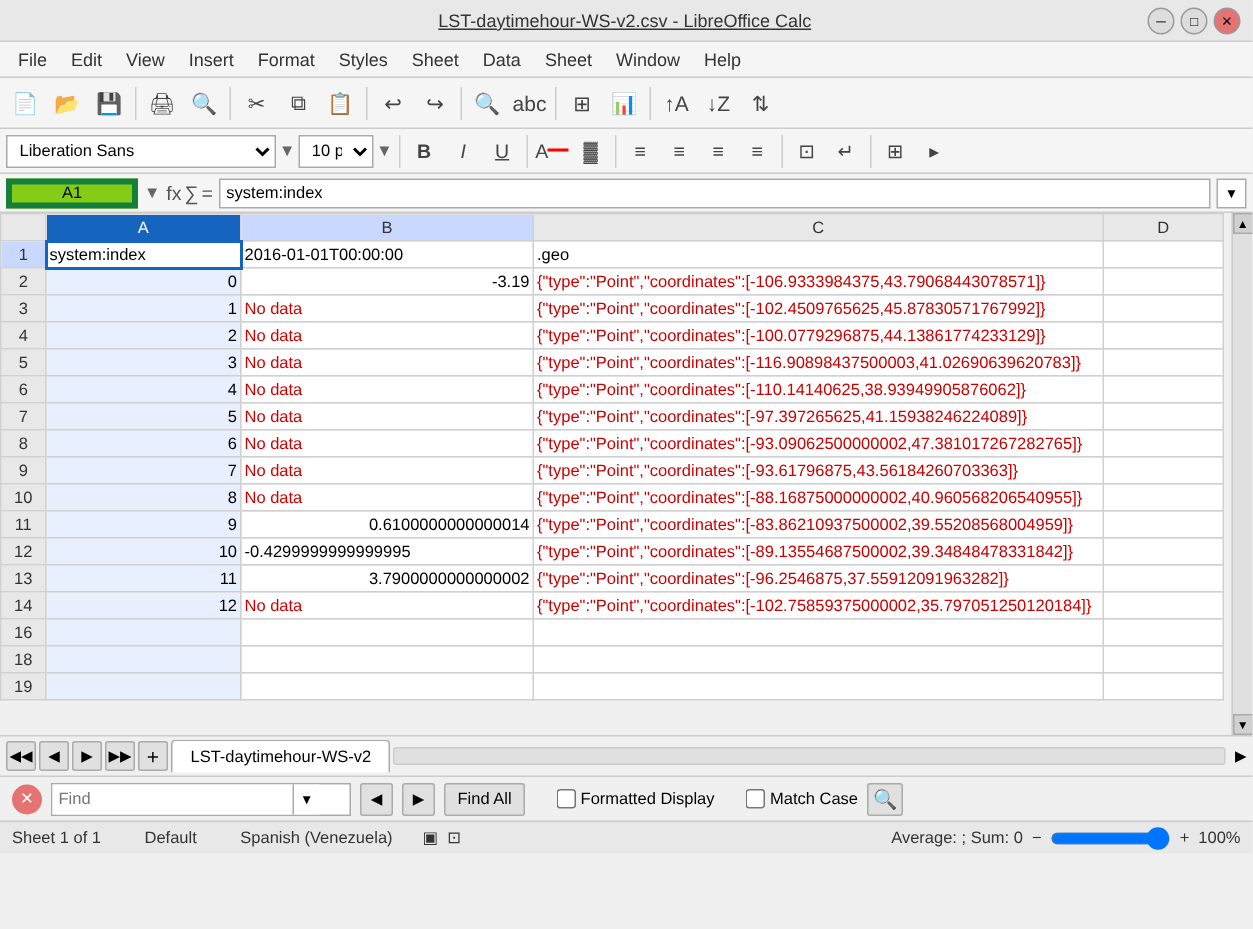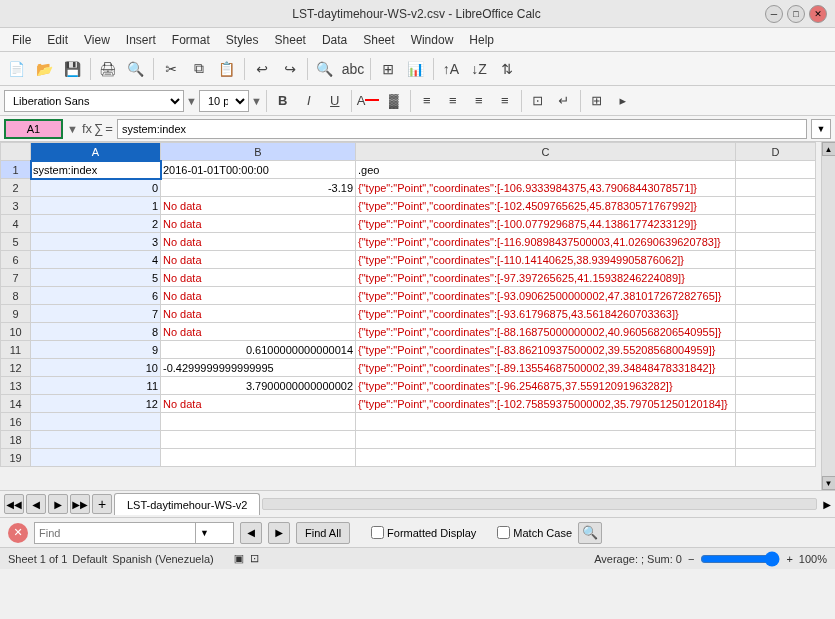--- a/index.html
+++ b/index.html
@@ -1,20 +1,20 @@
 <!DOCTYPE html>
 <html><head>
   <meta charset="utf-8">
   <style>
     * { box-sizing: border-box; margin: 0; padding: 0; }
     body { font-family: 'Liberation Sans', Arial, sans-serif; font-size: 12px; background: #f0f0f0; width: 835px; height: 619px; overflow: hidden; user-select: none; }
 
     
     .title-bar { background: #e8e8e8; height: 28px; display: flex; align-items: center; justify-content: space-between; padding: 0 8px; border-bottom: 1px solid #ccc; }
-    .title-bar-title { flex: 1; text-align: center; font-size: 12px; color: #333; }
+    .title-bar-title { flex: 1; text-align: center; font-size: 12px; color: #333; text-decoration: underline; }
     .title-bar-controls { display: flex; gap: 4px; }
     .title-btn { width: 18px; height: 18px; border: 1px solid #999; border-radius: 50%; background: #ddd; cursor: pointer; display: flex; align-items: center; justify-content: center; font-size: 9px; }
     .title-btn.close { background: #e57373; }
     .title-btn.max { background: #ddd; }
     .title-btn.min { background: #ddd; }
 
     
     .menu-bar { background: #f5f5f5; height: 24px; display: flex; align-items: center; padding: 0 4px; border-bottom: 1px solid #ccc; font-size: 12px; }
     .menu-item { padding: 2px 8px; cursor: pointer; color: #333; }
 
@@ -27,21 +27,21 @@
     .format-toolbar { background: #f5f5f5; height: 30px; display: flex; align-items: center; padding: 2px 4px; border-bottom: 1px solid #ccc; gap: 2px; }
     .font-select { width: 180px; height: 22px; font-size: 11px; border: 1px solid #aaa; background: white; padding: 0 4px; }
     .size-select { width: 50px; height: 22px; font-size: 11px; border: 1px solid #aaa; background: white; padding: 0 4px; }
     .fmt-btn { width: 24px; height: 22px; border: 1px solid transparent; border-radius: 2px; background: transparent; cursor: pointer; display: flex; align-items: center; justify-content: center; font-size: 13px; color: #444; }
     .fmt-btn.bold { font-weight: bold; }
     .fmt-btn.italic { font-style: italic; }
     .fmt-btn.underline { text-decoration: underline; }
 
     
     .formula-bar { background: #f5f5f5; height: 26px; display: flex; align-items: center; padding: 0 4px; border-bottom: 1px solid #ccc; gap: 4px; }
-    .cell-ref { width: 59px; height: 20px; border: 2px solid #15803d; font-size: 11px; padding: 0 4px; background: #f9a8d4; text-align: center; }
+    .cell-ref { width: 88px; height: 20px; border: 4px solid #15803d; font-size: 11px; padding: 0 4px; background: #84cc16; text-align: center; }
     .formula-icons { display: flex; align-items: center; gap: 2px; color: #555; font-size: 13px; }
     .formula-input { flex: 1; height: 20px; border: 1px solid #aaa; font-size: 11px; padding: 0 4px; background: white; }
     .formula-dropdown { width: 20px; height: 20px; border: 1px solid #aaa; background: white; cursor: pointer; display: flex; align-items: center; justify-content: center; font-size: 9px; }
 
     table.grid { border-collapse: collapse; font-size: 11px; table-layout: fixed; }
     table.grid th, table.grid td { border: 1px solid #d0d0d0; white-space: nowrap; overflow: hidden; }
     table.grid th { background: #e8e8e8; text-align: center; font-weight: normal; height: 18px; color: #333; }
     table.grid td { height: 18px; padding: 0 2px; vertical-align: middle; background: white; }
 
     
@@ -67,21 +67,21 @@
     .find-input { border: none; outline: none; font-size: 11px; width: 160px; padding: 0 4px; height: 20px; }
     .find-dropdown { width: 18px; border-left: 1px solid #aaa; height: 20px; cursor: pointer; display: flex; align-items: center; justify-content: center; font-size: 9px; background: white; }
     .find-nav { width: 22px; height: 22px; border: 1px solid #aaa; background: #e0e0e0; cursor: pointer; display: flex; align-items: center; justify-content: center; font-size: 10px; border-radius: 2px; }
     .find-all-btn { height: 22px; padding: 0 8px; border: 1px solid #aaa; background: #e0e0e0; cursor: pointer; font-size: 11px; border-radius: 2px; }
     .find-check { display: flex; align-items: center; gap: 3px; font-size: 11px; cursor: pointer; padding-left: 15px; }
     .find-check input { cursor: pointer; }
     .find-icon-btn { width: 24px; height: 22px; border: 1px solid #aaa; background: #e0e0e0; cursor: pointer; display: flex; align-items: center; justify-content: center; font-size: 13px; border-radius: 2px; }
 
     
     .status-bar { display: flex; align-items: center; height: 22px; padding: 0 8px; background: #e8e8e8; border-top: 1px solid #ccc; font-size: 11px; color: #333; gap: 20px; }
-    .status-left { display: flex; gap: 5px; align-items: center; }
+    .status-left { display: flex; gap: 29px; align-items: center; }
     .status-right { margin-left: auto; display: flex; align-items: center; gap: 6px; }
     .zoom-slider { width: 80px; height: 10px; cursor: pointer; }
 
     
     .right-scroll { width: 14px; background: #e0e0e0; border-left: 1px solid #ccc; display: flex; flex-direction: column; align-items: center; }
     .scroll-btn { width: 14px; height: 14px; background: #d0d0d0; border: 1px solid #aaa; cursor: pointer; display: flex; align-items: center; justify-content: center; font-size: 8px; }
 
     .main-content { display: flex; flex-direction: row; overflow: hidden; }
     .grid-wrap { overflow: auto; flex: 1; }
   </style>

